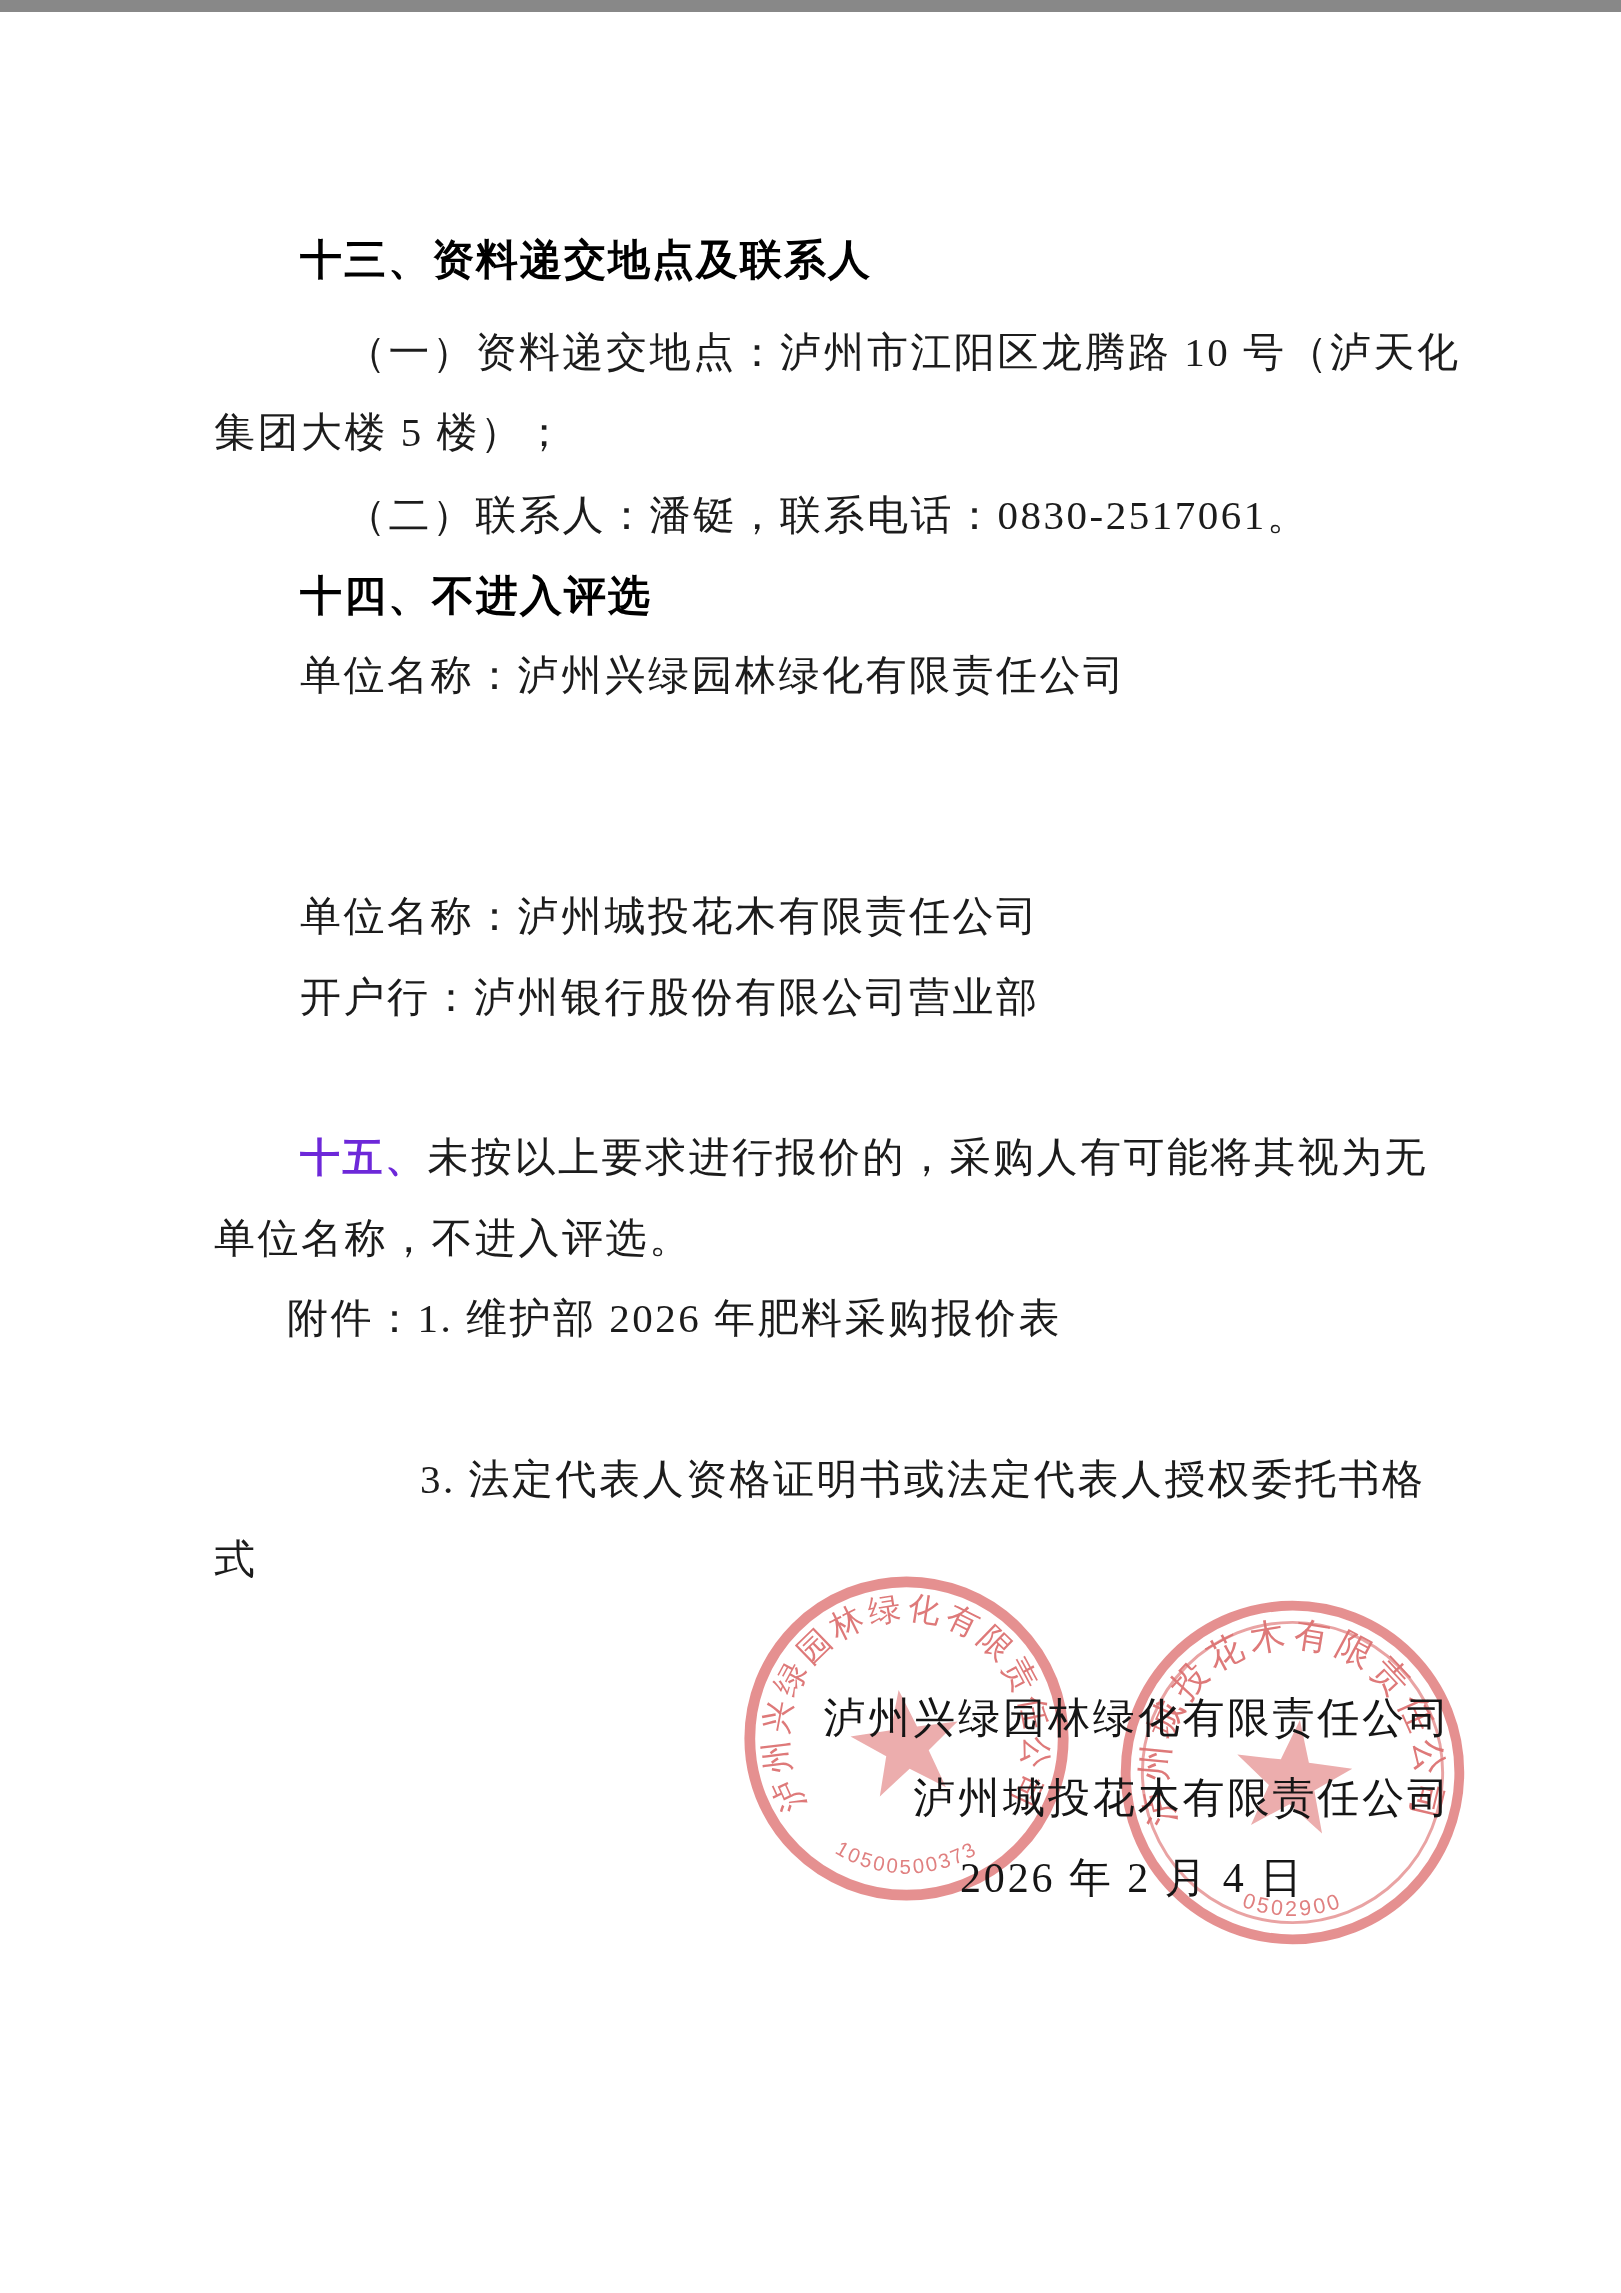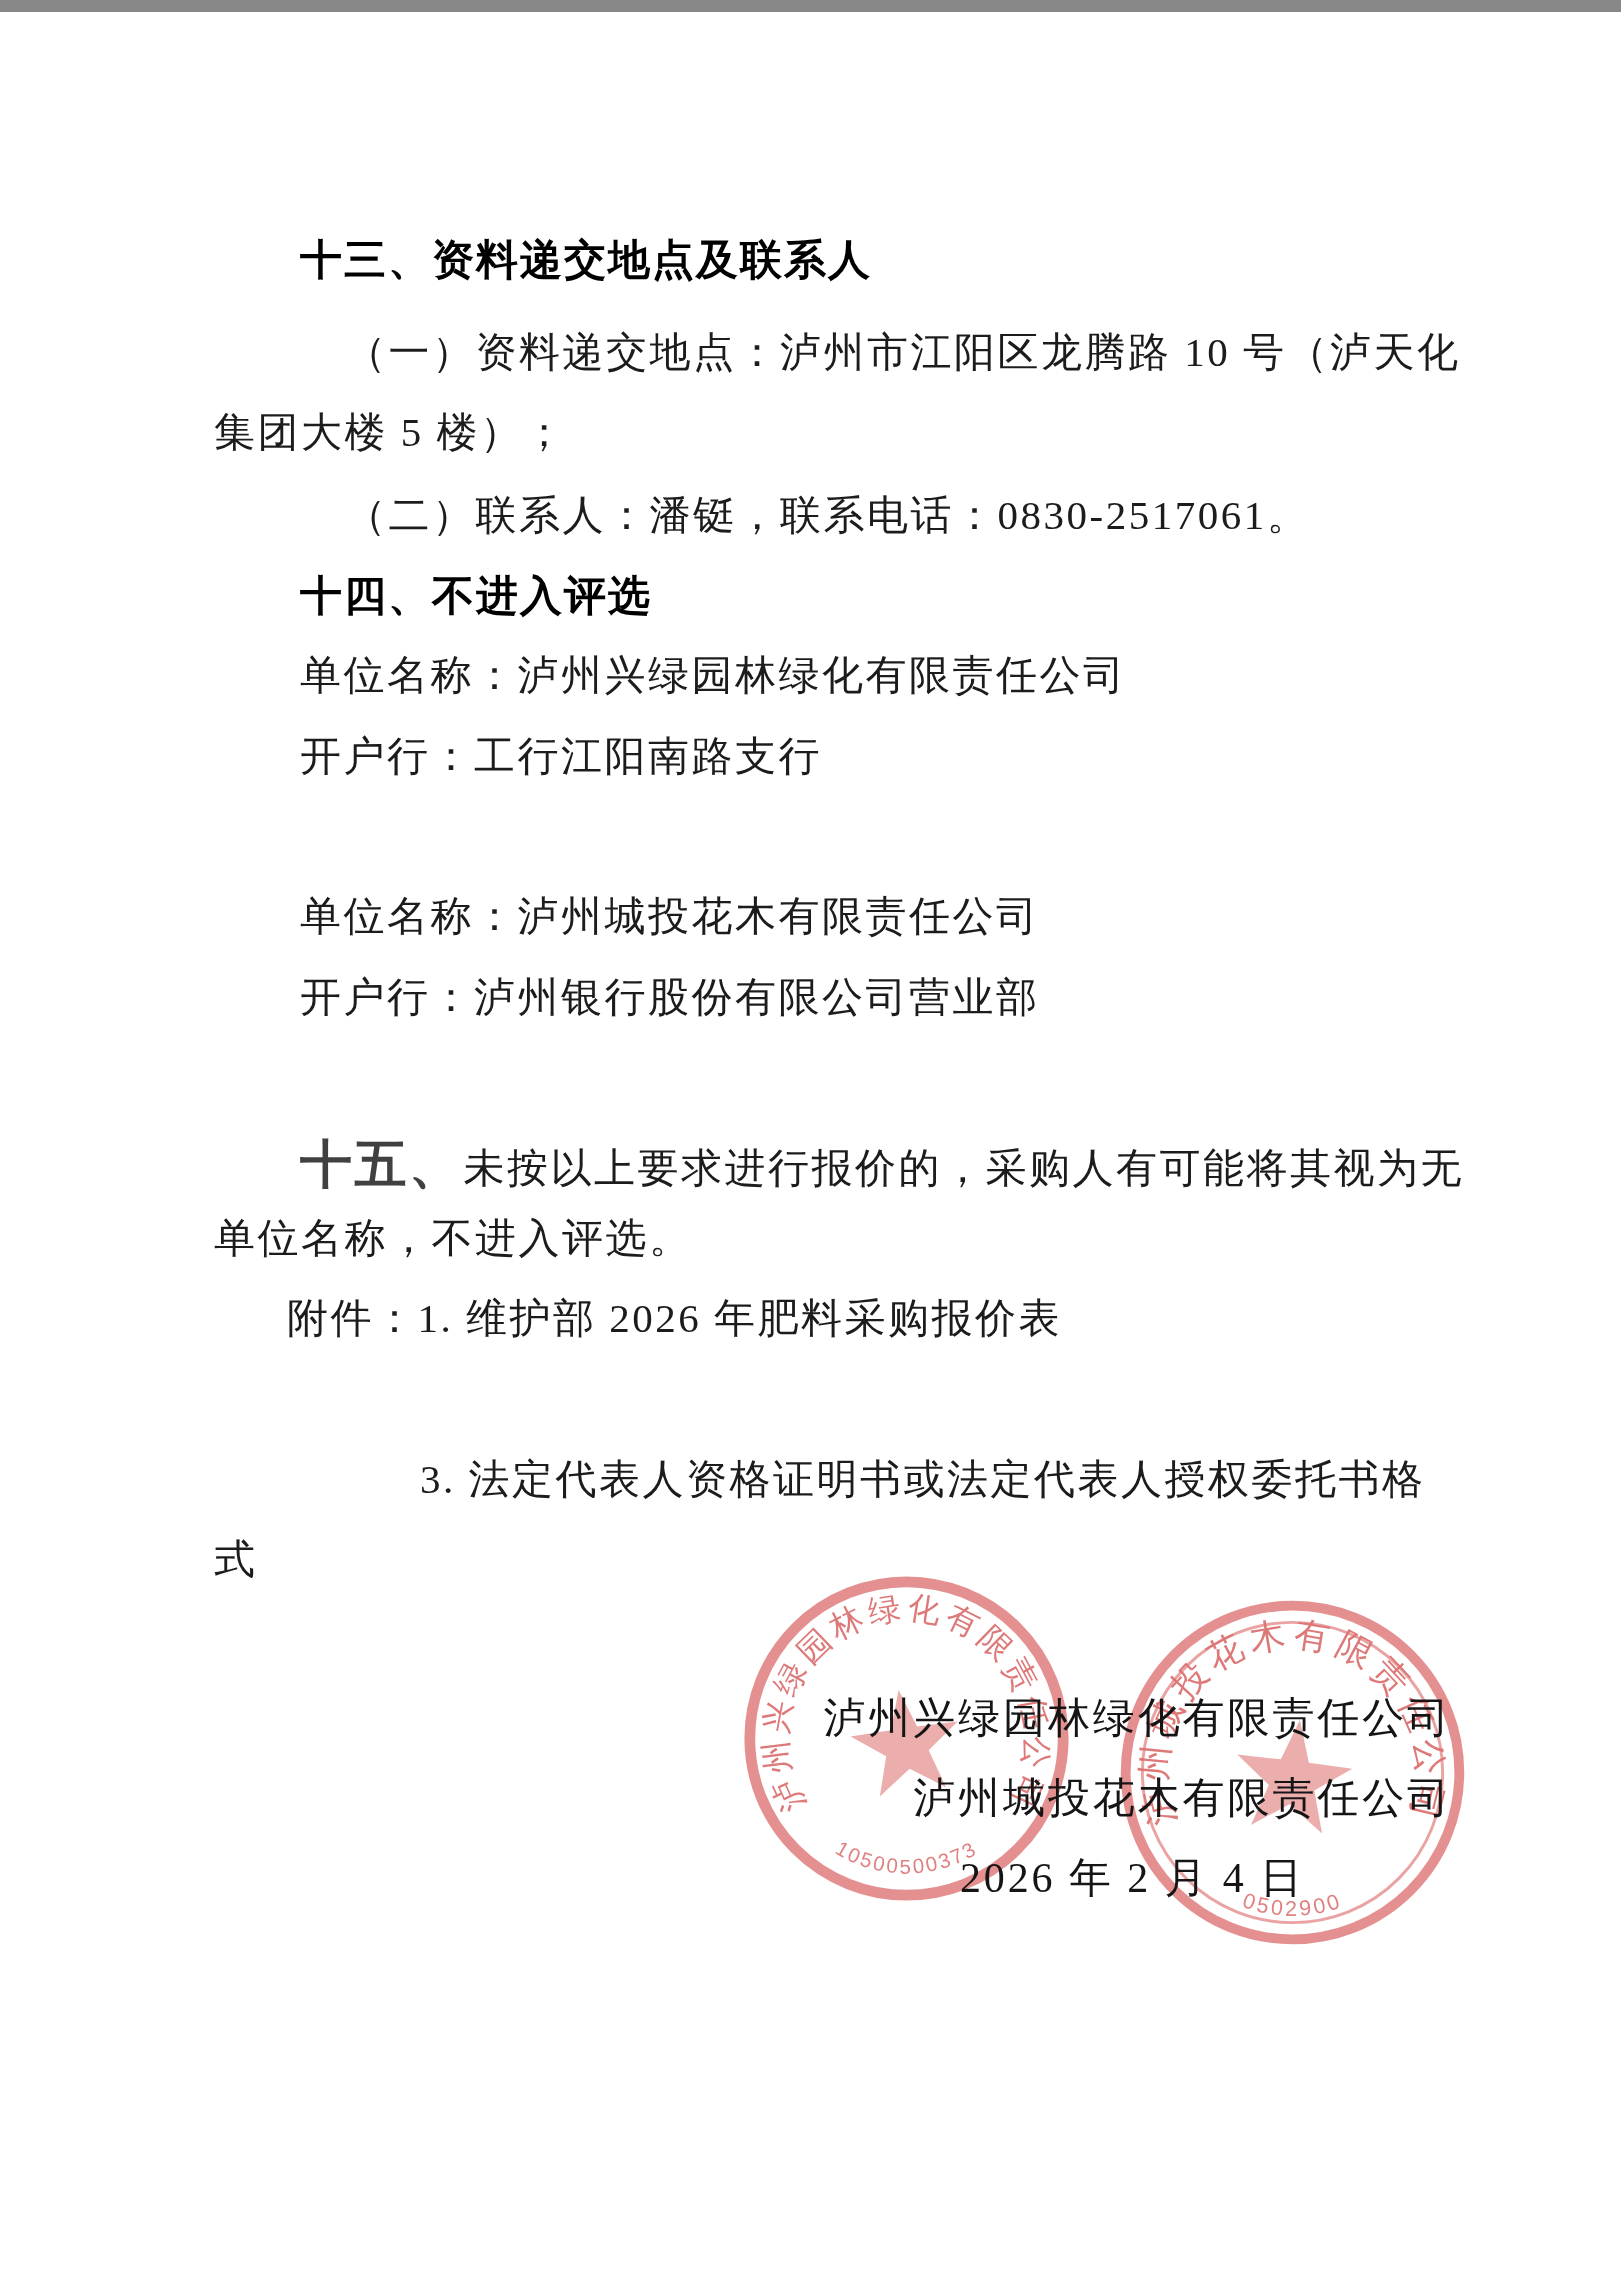--- a/index.html
+++ b/index.html
@@ -23,22 +23,22 @@
   .heading {
     font-family:"Liberation Sans","DejaVu Sans",sans-serif;
     font-weight:bold;
     font-size:42px;
     letter-spacing:2px;
     color:#000;
   }
   .bold-prefix {
     font-family:"Liberation Sans","DejaVu Sans",sans-serif;
     font-weight:bold;
-    font-size:52px;
-    color:#404040;
+    font-size:40px;
+    color:#6d28d9;
   }
   .sig-block {
     position:absolute;
     left:214px; top:1666px;
     width:1238px;
     text-align:right;
     z-index:2;
   }
   .sig-line {
     white-space:nowrap;
@@ -68,21 +68,20 @@
 
 <div class="page">
 
   <div class="line heading" style="left:300px; top:223px">十三、资料递交地点及联系人</div>
   <div class="line" style="left:345px; top:316px">（一）资料递交地点：泸州市江阳区龙腾路 10 号（泸天化</div>
   <div class="line" style="left:214px; top:396px">集团大楼 5 楼）；</div>
   <div class="line" style="left:345px; top:479px">（二）联系人：潘铤，联系电话：0830-2517061。</div>
 
   <div class="line heading" style="left:300px; top:559px">十四、不进入评选</div>
   <div class="line" style="left:300px; top:639px">单位名称：泸州兴绿园林绿化有限责任公司</div>
-  <div class="line" style="left:300px; top:720px">开户行：工行江阳南路支行</div>
   <div class="line" style="left:300px; top:880px">单位名称：泸州城投花木有限责任公司</div>
   <div class="line" style="left:300px; top:961px">开户行：泸州银行股份有限公司营业部</div>
 
   <div class="line" style="left:300px; top:1121px">
     <span class="bold-prefix">十五、</span><span>未按以上要求进行报价的，采购人有可能将其视为无</span>
   </div>
   <div class="line" style="left:214px; top:1202px">单位名称，不进入评选。</div>
 
   <div class="line" style="left:287px; top:1282px">附件：1. 维护部 2026 年肥料采购报价表</div>
   <div class="line" style="left:420px; top:1443px">3. 法定代表人资格证明书或法定代表人授权委托书格</div>

